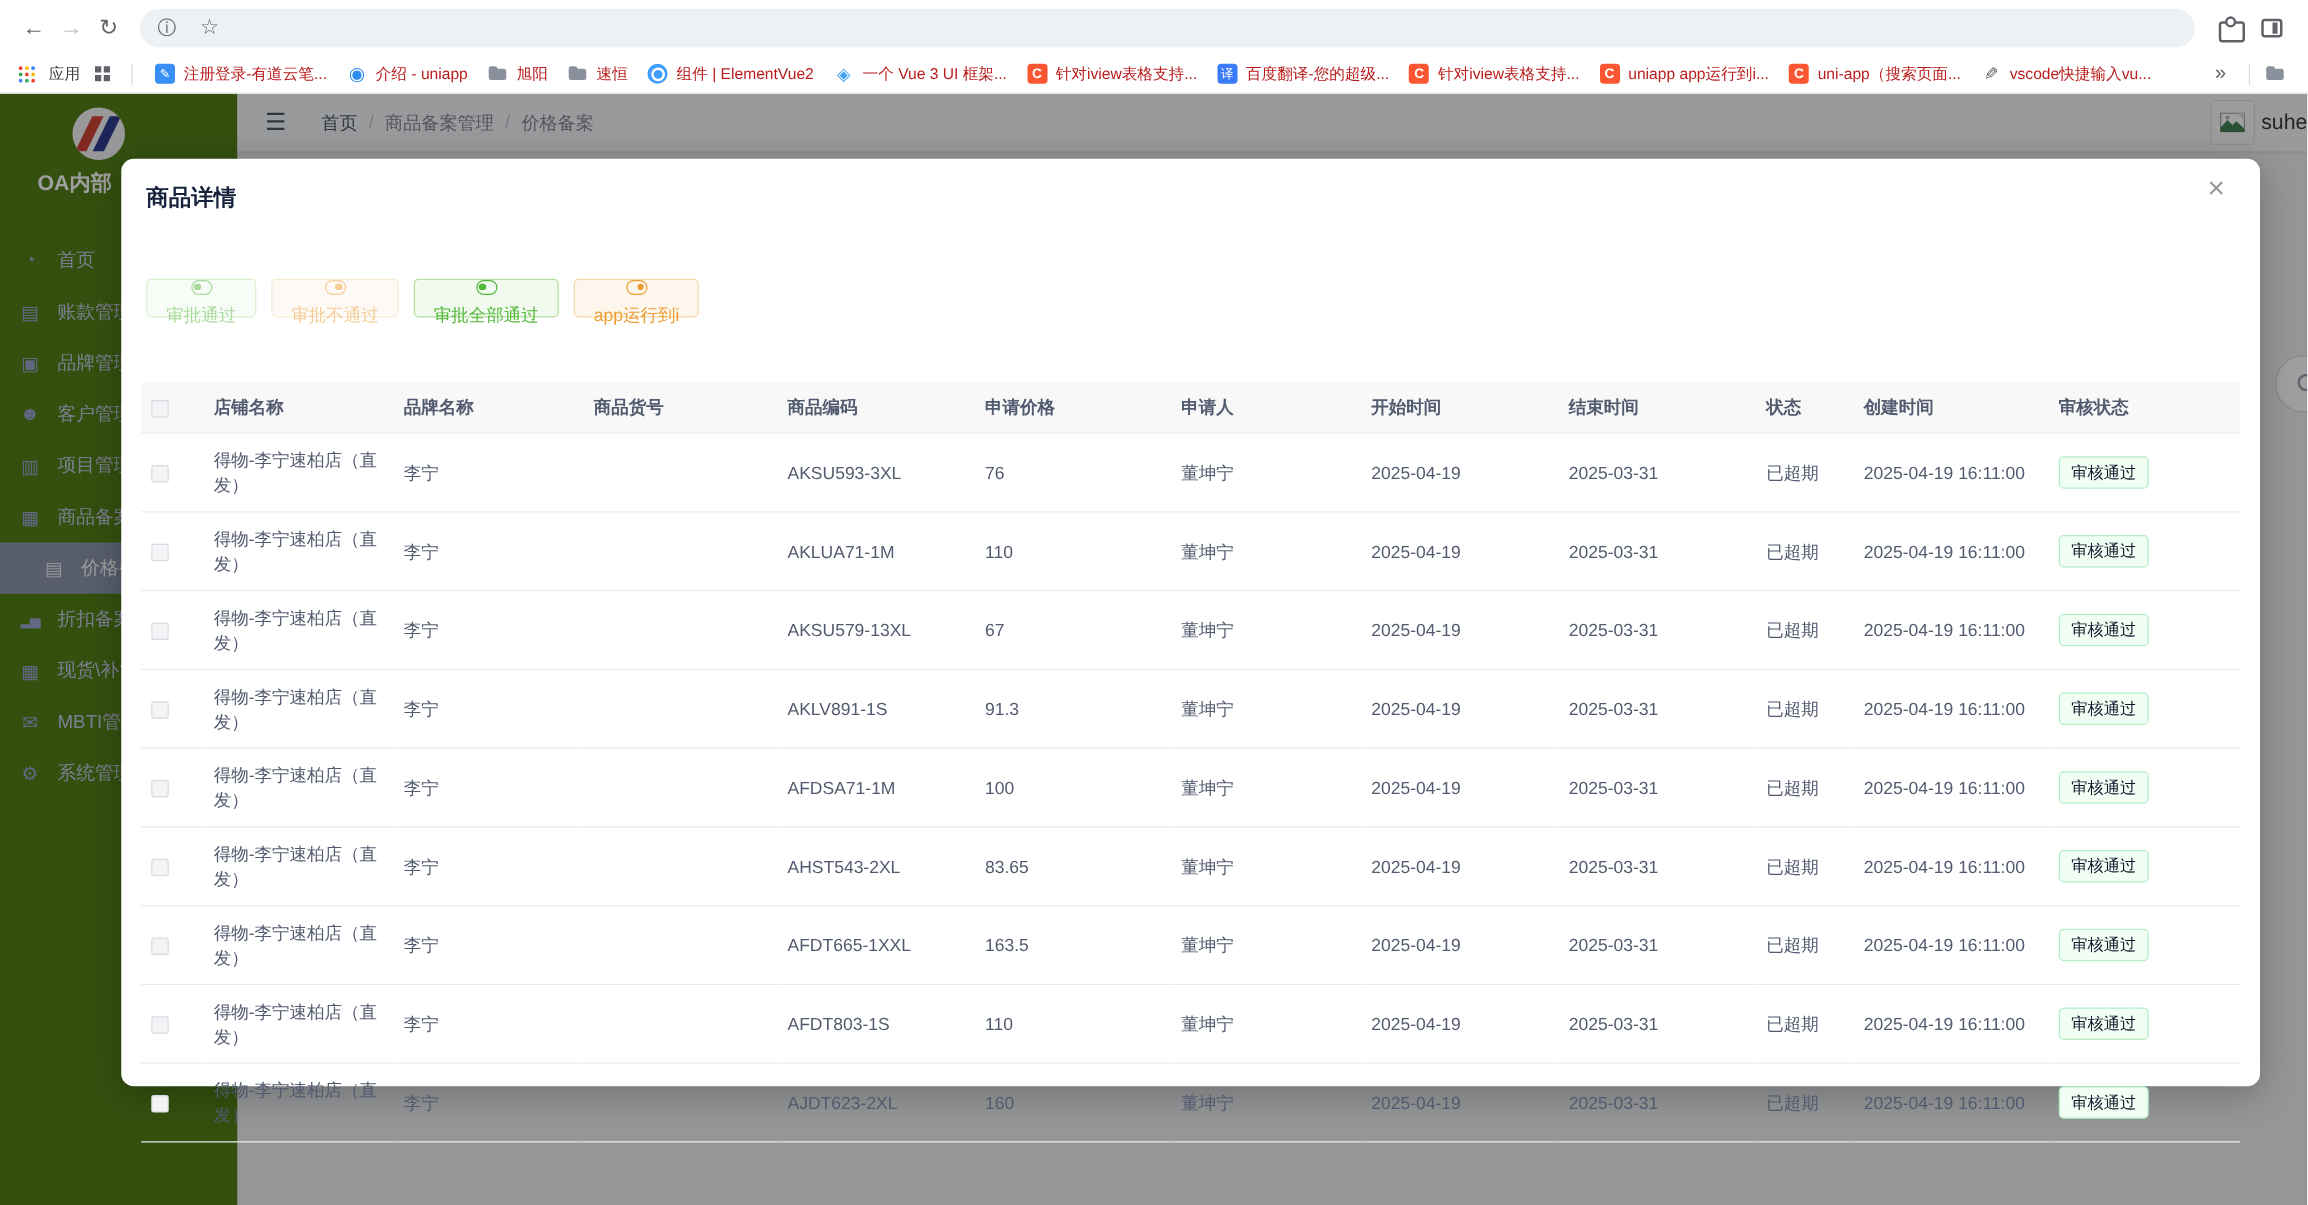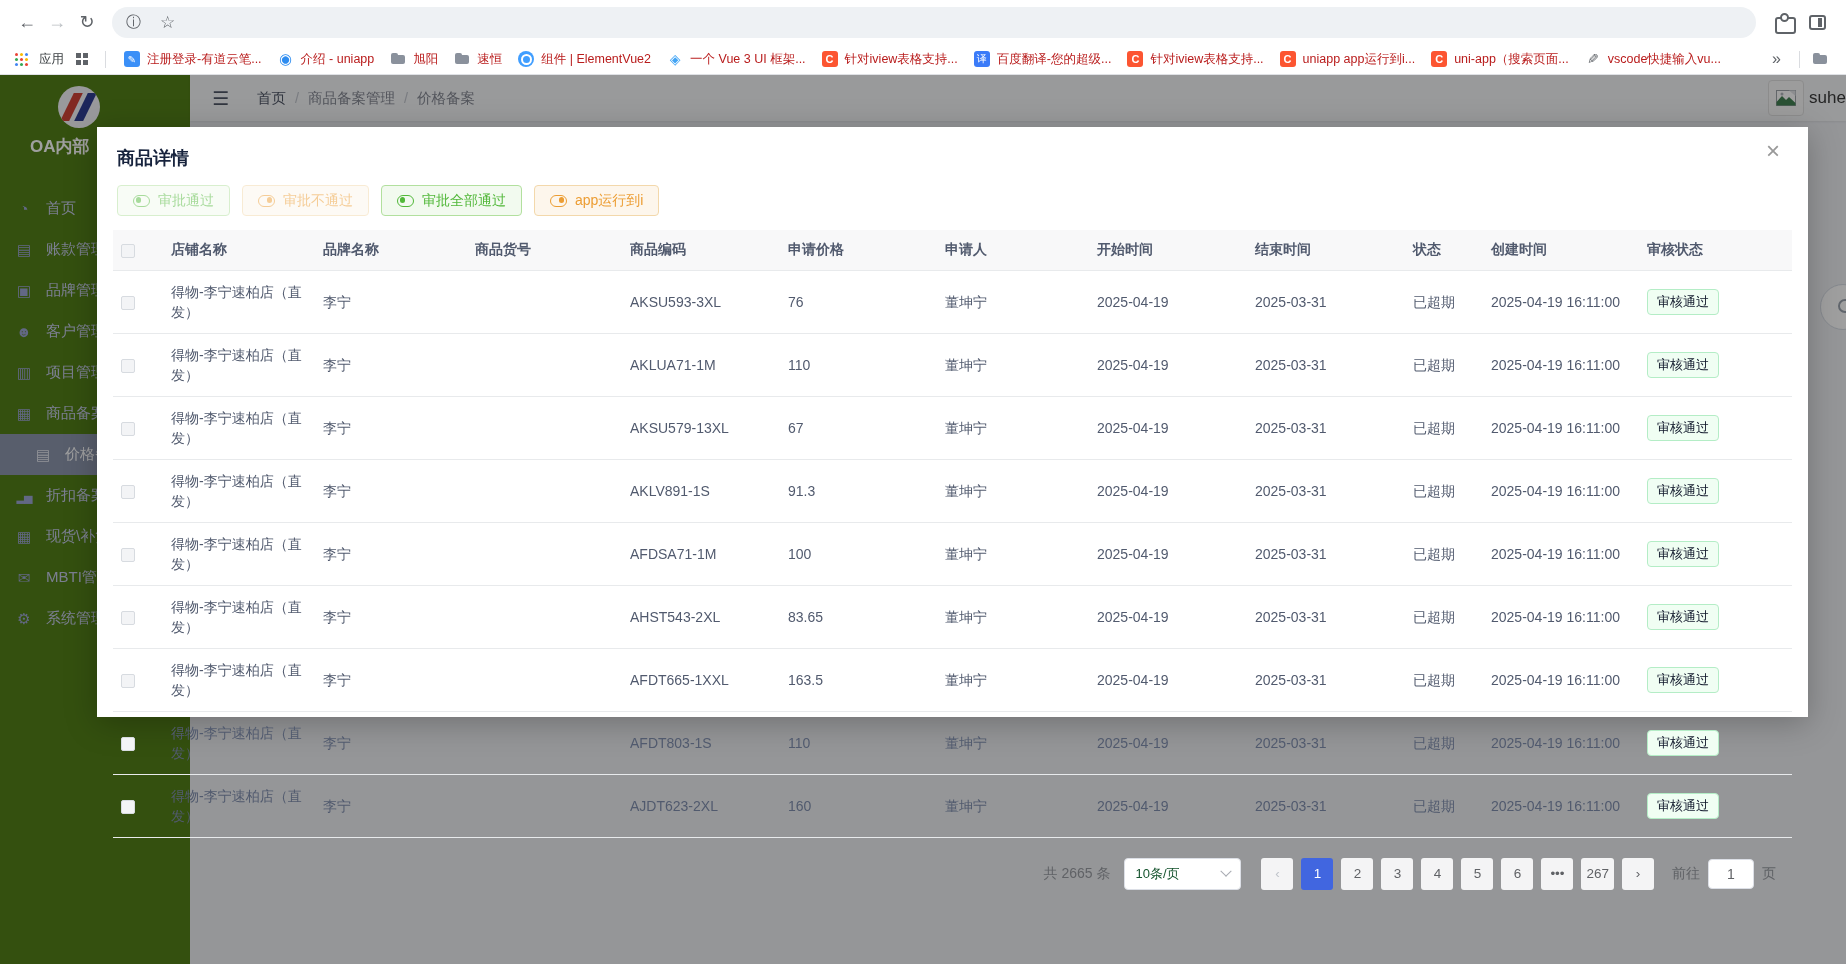--- a/index.html
+++ b/index.html
@@ -100,29 +100,29 @@
   .username { font-size:17px; color:#333; white-space:nowrap; }
   .search-fab { position:absolute; top:209px; right:-20px; width:46px; height:46px; border-radius:50%;
                 background:#fff; border:1px solid #d4dae2; display:flex; align-items:center; justify-content:center; }
   .mag { width:14px; height:14px; border:2px solid #98a1ac; border-radius:50%; position:relative; margin:-3px -3px 0 0; }
   .mag::after { content:""; position:absolute; width:7px; height:2px; background:#98a1ac;
                 transform:rotate(45deg); right:-6px; bottom:-2px; }
 
   .overlay { position:absolute; inset:0; background:rgba(15,15,15,.40); }
 
   
-  .modal { position:absolute; left:97px; top:52px; width:1711px; height:590px; background:#fff;
-           border-radius:0; box-shadow:0 6px 30px rgba(0,0,0,.25); padding:14px 16px;
-           display:flex; flex-direction:column; }
+  .modal { position:absolute; left:97px; top:52px; width:1711px; height:742px; background:#fff;
+           border-radius:10px; box-shadow:0 6px 30px rgba(0,0,0,.25); padding:14px 16px;
+           display:flex; flex-direction:column;gap:38px; }
   .m-head { display:flex; justify-content:space-between; align-items:flex-start; }
   .m-title { font-size:18px; color:#17233d; font-weight:600; padding:5px 0 0 4px; }
   .m-close { font-size:24px; line-height:20px; color:#999; margin:0 12px 0 0; cursor:default; }
   .actions { display:flex; gap:12px; margin:15px 0 0 4px; }
   .act { height:31px; border-radius:4px; display:flex; align-items:center; gap:8px; padding:0 15px;
-         font-size:14px; border:1px solid transparent; background:none; font-family:inherit; }
+         font-size:14px; border:1px solid transparent; background:none; font-family:inherit;flex-direction:column; }
   .act-success { background:#f2faef; border-color:#b2e09e; color:#52b83a; }
   .act-warning { background:#fdf6ec; border-color:#f3d8ab; color:#ec9d33; }
   .act.disabled { opacity:.5; }
   .tgl { width:17px; height:12px; border:1.4px solid currentColor; border-radius:7px; position:relative; flex:0 0 auto; }
   .tgl::after { content:""; position:absolute; top:1.8px; left:1.8px; width:5.4px; height:5.4px;
                 border-radius:50%; background:currentColor; }
   .tgl.off::after { left:auto; right:1.8px; }
 
   table.grid { margin-top:14px; border-collapse:collapse; table-layout:fixed; width:100%; }
   .grid th { background:#f8f8f9; height:40px; font-size:14px; color:#515a6e; text-align:left;

